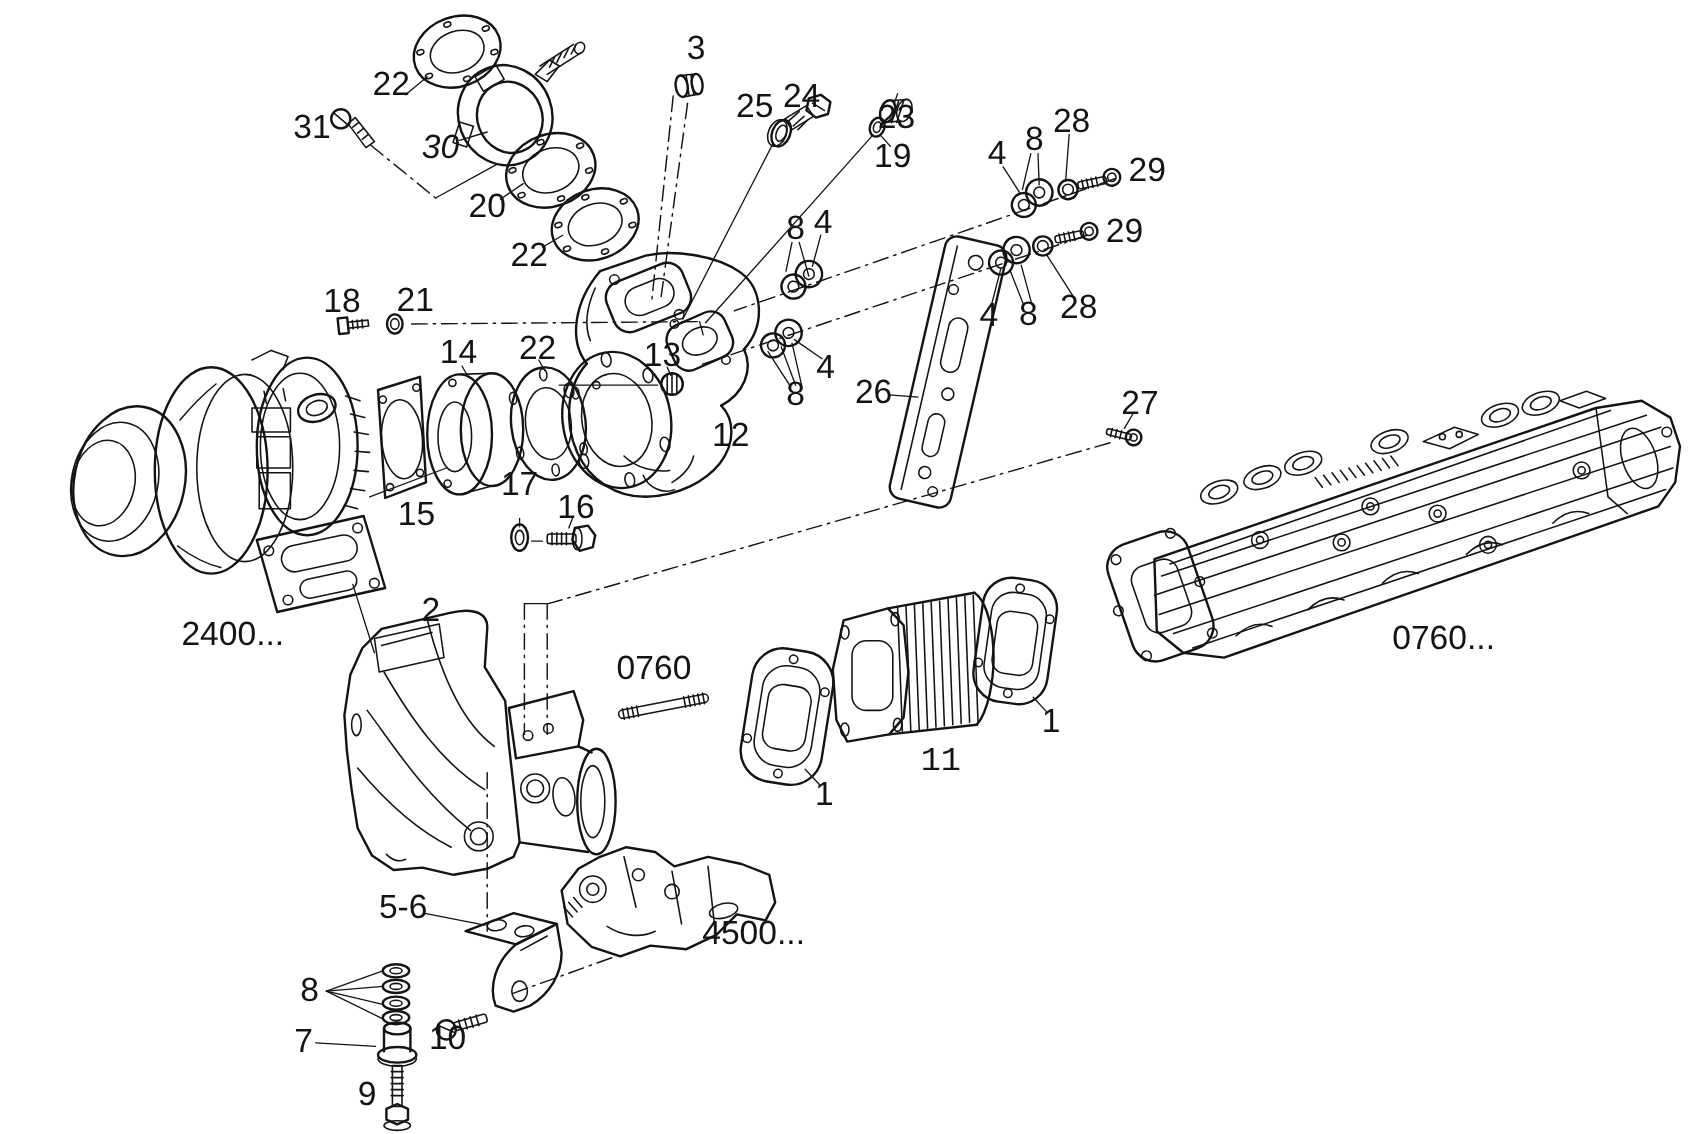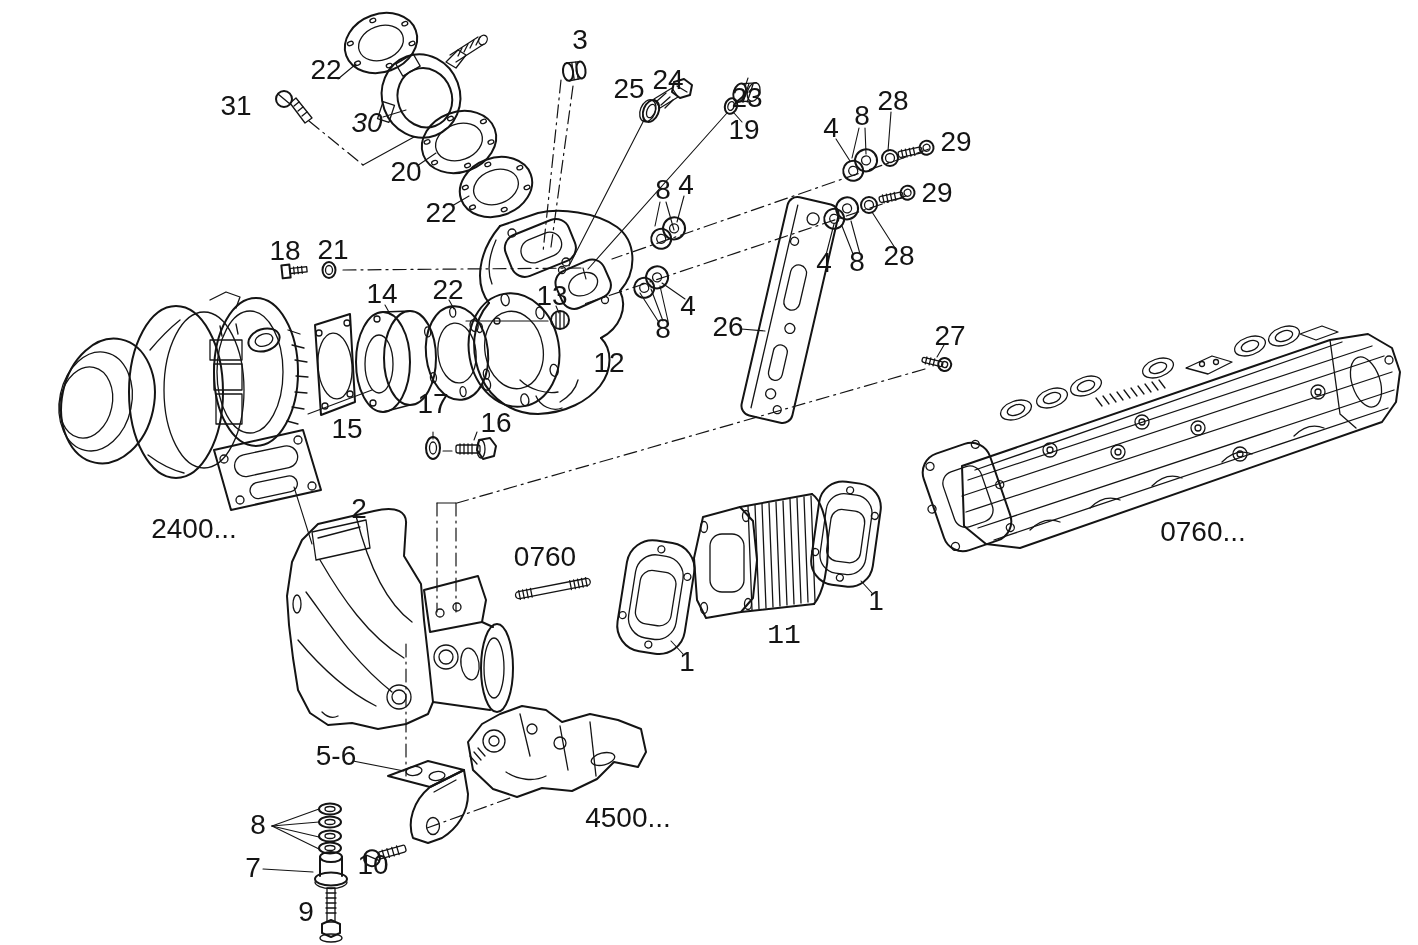--- a/index.html
+++ b/index.html
@@ -625,59 +625,59 @@
       <line x1="272" y1="826" x2="319" y2="809"></line>
       <line x1="272" y1="826" x2="319" y2="822"></line>
       <line x1="272" y1="826" x2="319" y2="837"></line>
       <line x1="272" y1="826" x2="319" y2="849"></line>
       <line x1="263" y1="869" x2="313" y2="872"></line>
     </g>
   </svg>
 
   <div id="callout-layer">
       <span class="callout" style="left: 326px; top: 71px;">22</span>
-      <span class="callout" style="left: 236px; top: 107px;">31</span>
+      <span class="callout" style="left: 260px; top: 107px;">31</span>
       <span class="callout" style="left: 367px; top: 124px; font-style: italic;">30</span>
       <span class="callout" style="left: 406px; top: 173px;">20</span>
       <span class="callout" style="left: 441px; top: 214px;">22</span>
       <span class="callout" style="left: 580px; top: 41px;">3</span>
       <span class="callout" style="left: 629px; top: 90px;">25</span>
       <span class="callout" style="left: 668px; top: 69px; margin-top: 12px;">24</span>
       <span class="callout" style="left: 747px; top: 67px; margin-top: 32px;">23</span>
       <span class="callout" style="left: 744px; top: 131px;">19</span>
       <span class="callout" style="left: 831px; top: 129px;">4</span>
       <span class="callout" style="left: 862px; top: 117px;">8</span>
       <span class="callout" style="left: 893px; top: 102px;">28</span>
       <span class="callout" style="left: 956px; top: 143px;">29</span>
       <span class="callout" style="left: 937px; top: 194px;">29</span>
       <span class="callout" style="left: 663px; top: 191px;">8</span>
       <span class="callout" style="left: 686px; top: 186px;">4</span>
       <span class="callout" style="left: 899px; top: 257px;">28</span>
       <span class="callout" style="left: 824px; top: 264px;">4</span>
       <span class="callout" style="left: 857px; top: 263px;">8</span>
       <span class="callout" style="left: 285px; top: 252px; text-align: right;">18</span>
-      <span class="callout" style="left: 333px; top: 251px;">21</span>
+      <span class="callout" style="left: 346px; top: 251px;">21</span>
       <span class="callout" style="left: 382px; top: 295px;">14</span>
       <span class="callout" style="left: 448px; top: 291px;">22</span>
       <span class="callout" style="left: 552px; top: 297px;">13</span>
       <span class="callout" style="left: 609px; top: 364px;">12</span>
       <span class="callout" style="left: 663px; top: 330px;">8</span>
       <span class="callout" style="left: 688px; top: 307px;">4</span>
       <span class="callout" style="left: 728px; top: 328px;">26</span>
       <span class="callout" style="left: 950px; top: 337px;">27</span>
       <span class="callout" style="left: 347px; top: 430px;">15</span>
       <span class="callout" style="left: 433px; top: 405px;">17</span>
-      <span class="callout" style="left: 480px; top: 424px; margin-left: 16px;">16</span>
+      <span class="callout" style="left: 480px; top: 424px;">16</span>
       <span class="callout" style="left: 359px; top: 510px;">2</span>
       <span class="callout ref" style="left: 194px; top: 530px;">2400...</span>
       <span class="callout ref" style="left: 545px; top: 558px;">0760</span>
       <span class="callout" style="left: 687px; top: 663px;">1</span>
       <span class="callout" style="left: 784px; top: 637px; font-family: Liberation Mono, monospace;">11</span>
       <span class="callout" style="left: 876px; top: 602px;">1</span>
       <span class="callout ref" style="left: 1203px; top: 533px;">0760...</span>
       <span class="callout" style="left: 336px; top: 757px;">5-6</span>
       <span class="callout" style="left: 258px; top: 826px;">8</span>
       <span class="callout" style="left: 253px; top: 869px;">7</span>
       <span class="callout" style="left: 373px; top: 866px;">10</span>
       <span class="callout" style="left: 306px; top: 913px;">9</span>
-      <span class="callout ref" style="left: 628px; top: 819px;">4500...</span>
+      <span class="callout ref" style="left: 628px; top: 779px;">4500...</span>
     </div>
 </div>
 
 </body></html>

